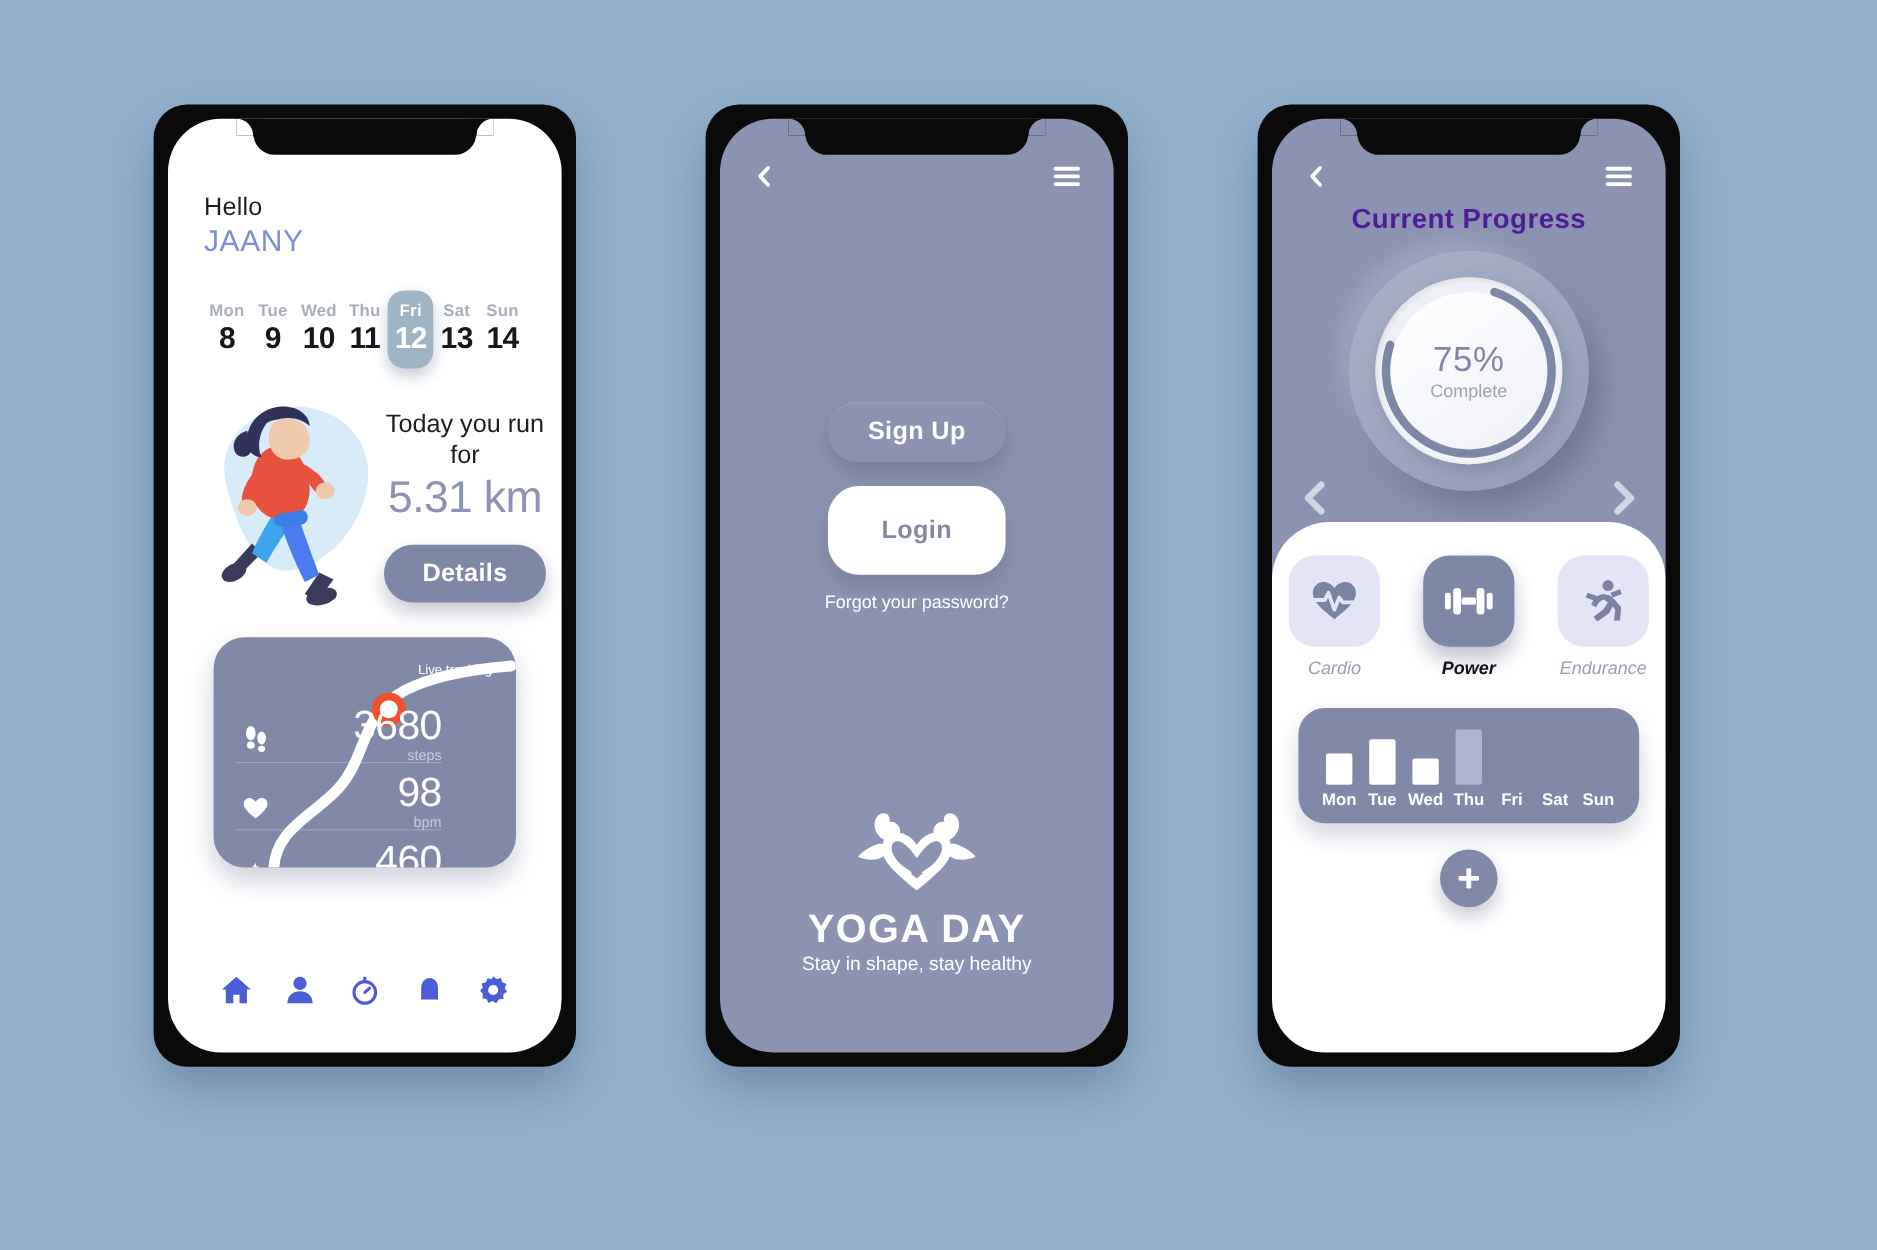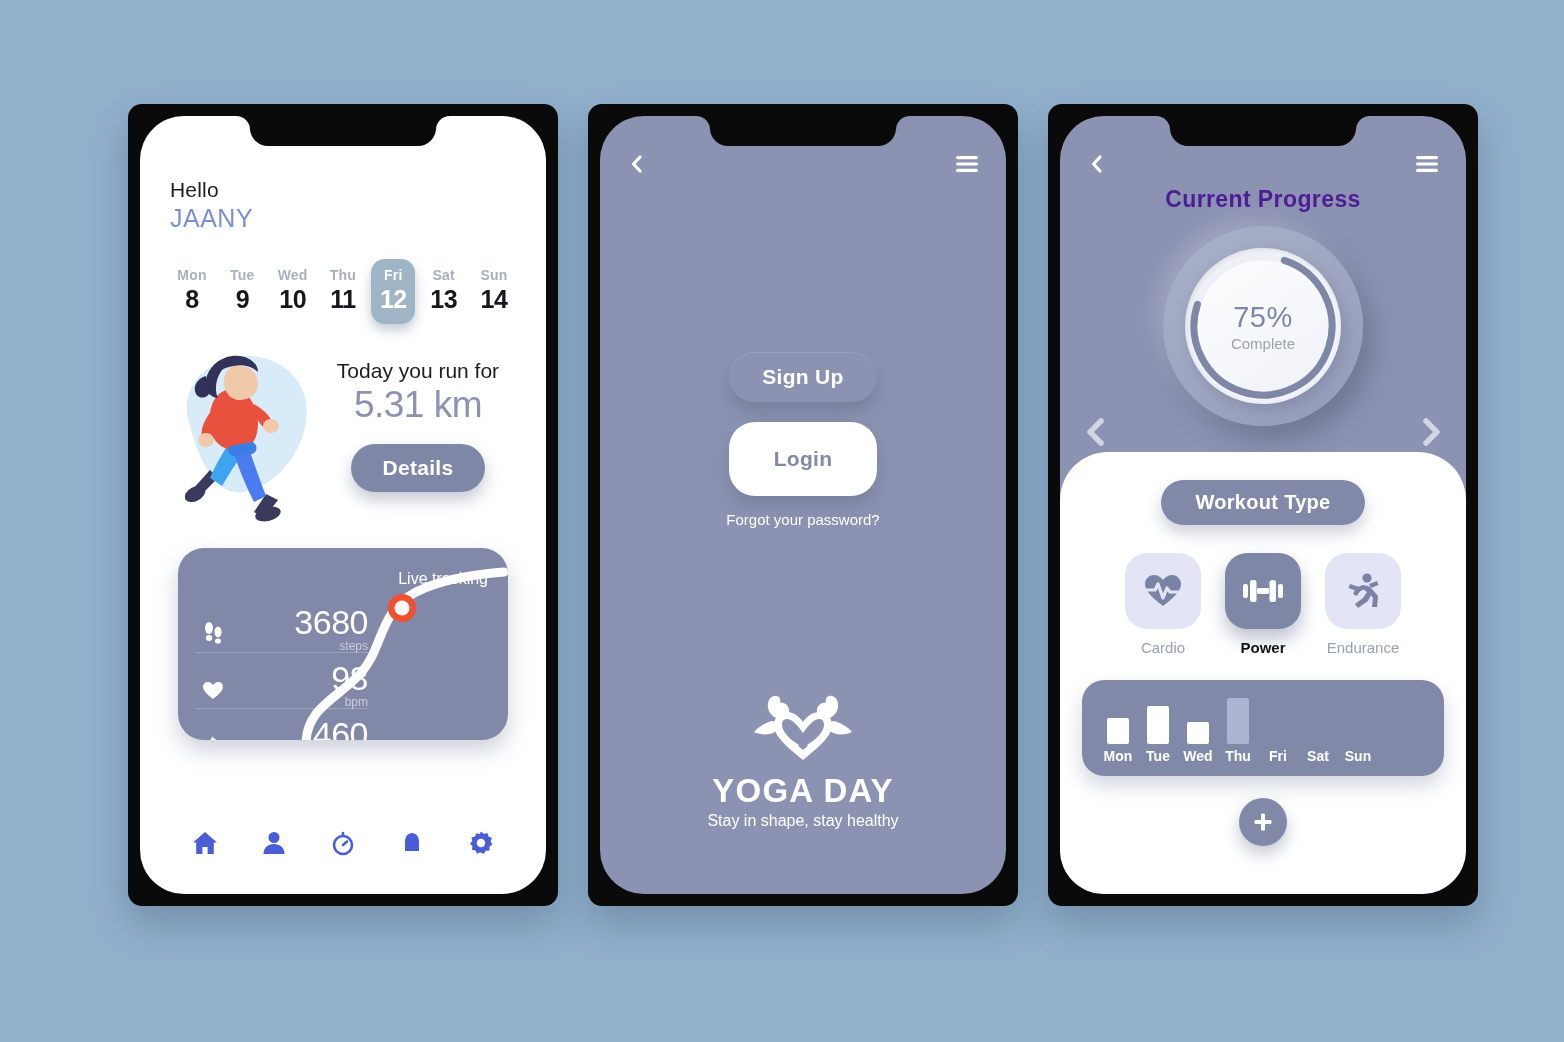--- a/index.html
+++ b/index.html
@@ -6,24 +6,24 @@
   html, body {
     width: 1564px; height: 1042px;
     background: #92b1cd;
     font-family: "Liberation Sans", sans-serif;
     overflow: hidden;
   }
   .stage { position: relative; width: 1564px; height: 1042px; }
 
   
   .phone {
-    position: absolute; top: 104px;
-    width: 430px; height: 802px;
+    position: absolute; top: 87px;
+    width: 352px; height: 802px;
     background: #0a0a0a;
-    border-radius: 14px;
+    border-radius: 28px;
     padding: 12px;
     box-shadow: 0 18px 40px rgba(40,60,90,.30);
   }
   #phone-1 { left: 128px; }
   #phone-2 { left: 588px; }
   #phone-3 { left: 1048px; }
 
   .screen {
     position: relative; width: 100%; height: 100%;
     border-radius: 44px; overflow: hidden;
@@ -80,21 +80,21 @@
     box-shadow: 0 10px 22px rgba(110,120,150,.35);
   }
   .stats-left { position: absolute; left: 18px; top: 12px; width: 172px; margin-top: 36px; }
   .stat-row { display: flex; align-items: flex-end; height: 56px; padding-top: 6px; }
   .stat-row + .stat-row { border-top: 1px solid rgba(255,255,255,.22); }
   .stat-icon { width: 34px; color: #fff; display:flex; align-items:center; justify-content:center; padding-bottom: 8px;}
   .stat-val-wrap { flex: 1; text-align: right; line-height: 1; }
   .stat-val { font-size: 34px; color: #fff; font-weight: 400; letter-spacing: -.5px; }
   .stat-unit { font-size: 12px; color: #c7cbdd; margin-top: 1px; }
   .live-label {
-    position: absolute; right: 20px; top: 22px; font-size: 16px; color: #fff;
+    position: absolute; right: 20px; top: 22px; font-size: 11px; color: #fff;
   }
   .track-svg { position: absolute; right: 0; top: 0; }
 
   .bottom-nav {
     position: absolute; left: 0; right: 0; bottom: 34px;
     display: flex; justify-content: space-around; padding: 0 30px;
   }
   .nav-ico { color: #4a5cd6; cursor: pointer; }
 
   
@@ -159,21 +159,21 @@
   .white-sheet {
     position: absolute; left: 0; right: 0; bottom: 0; top: 336px;
     background: #ffffff; border-top-left-radius: 48px; border-top-right-radius: 48px;
   }
   .wt-pill {
     display: block; margin: 28px auto 0; width: 204px; padding: 11px 0;
     background: #8289a8; color: #fff; border: none; border-radius: 24px;
     font-size: 20px; font-weight: 800; letter-spacing: .3px; cursor: pointer;
     box-shadow: 0 8px 16px rgba(110,120,150,.35);
   }
-  .wt-grid { display: flex; justify-content: center; gap: 24px; margin-top: 28px; }
+  .wt-grid { display: flex; justify-content: center; gap: 36px; margin-top: 28px; font-style: italic; }
   .wt-item { text-align: center; cursor: pointer; }
   .wt-tile {
     width: 76px; height: 76px; border-radius: 22px; background: #e3e5f6;
     display: flex; align-items: center; justify-content: center; color: #7b83a4;
   }
   .wt-item.selected .wt-tile {
     background: #7f87a7; color: #ffffff;
     box-shadow: 0 10px 18px rgba(110,120,150,.45);
   }
   .wt-label { margin-top: 10px; font-size: 15px; color: #9aa0b5; font-weight: 500; }
@@ -436,21 +436,20 @@
           <path d="M19 5 L8 16 L19 27"></path>
         </svg>
       </span>
       <span class="side-arrow arrow-right">
         <svg width="26" height="32" viewBox="0 0 26 32" fill="none" stroke="currentColor" stroke-width="5.5" stroke-linecap="round" stroke-linejoin="round">
           <path d="M8 5 L19 16 L8 27"></path>
         </svg>
       </span>
 
       <div class="white-sheet">
-        <button class="wt-pill">Workout Type</button>
 
         <div class="wt-grid">
           <div class="wt-item">
             <div class="wt-tile">
               <svg width="38" height="34" viewBox="0 0 38 34" fill="currentColor">
                 <path d="M19 32 C6 22 1 16 1 10 C1 5 5 1 10 1 C13.5 1 17 3 19 6 C21 3 24.5 1 28 1 C33 1 37 5 37 10 C37 16 32 22 19 32 Z"></path>
                 <path d="M1 16 L11 16 L14 10 L19 24 L23 14 L26 18 L37 18" fill="none" stroke="#e3e5f6" stroke-width="3.2" stroke-linecap="round" stroke-linejoin="round"></path>
               </svg>
             </div>
             <div class="wt-label">Cardio</div>

